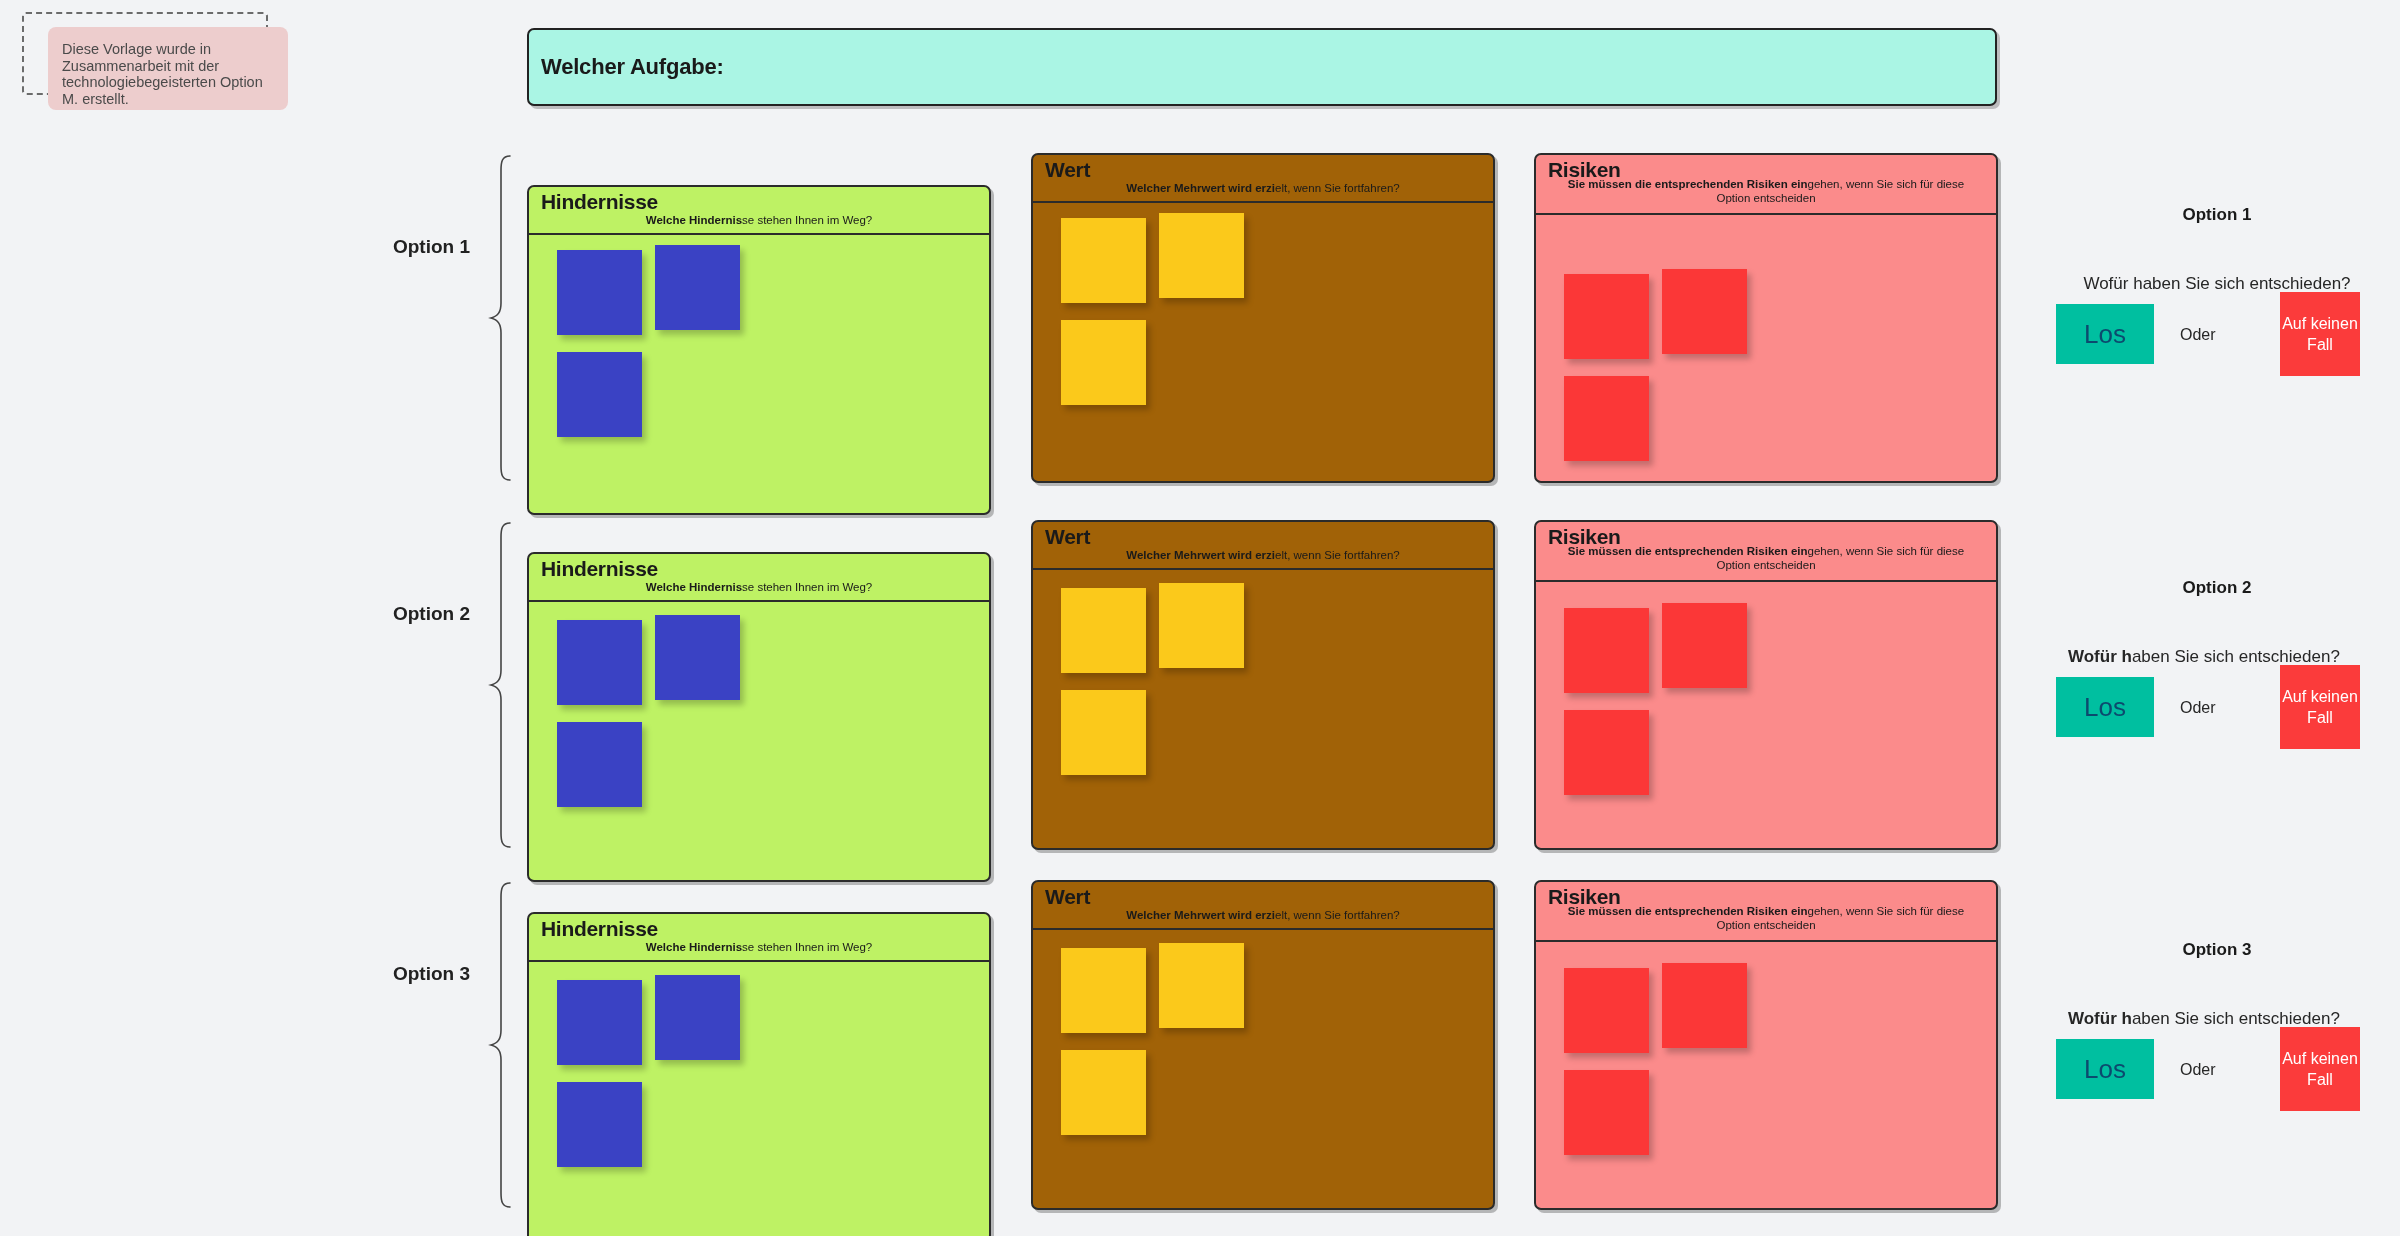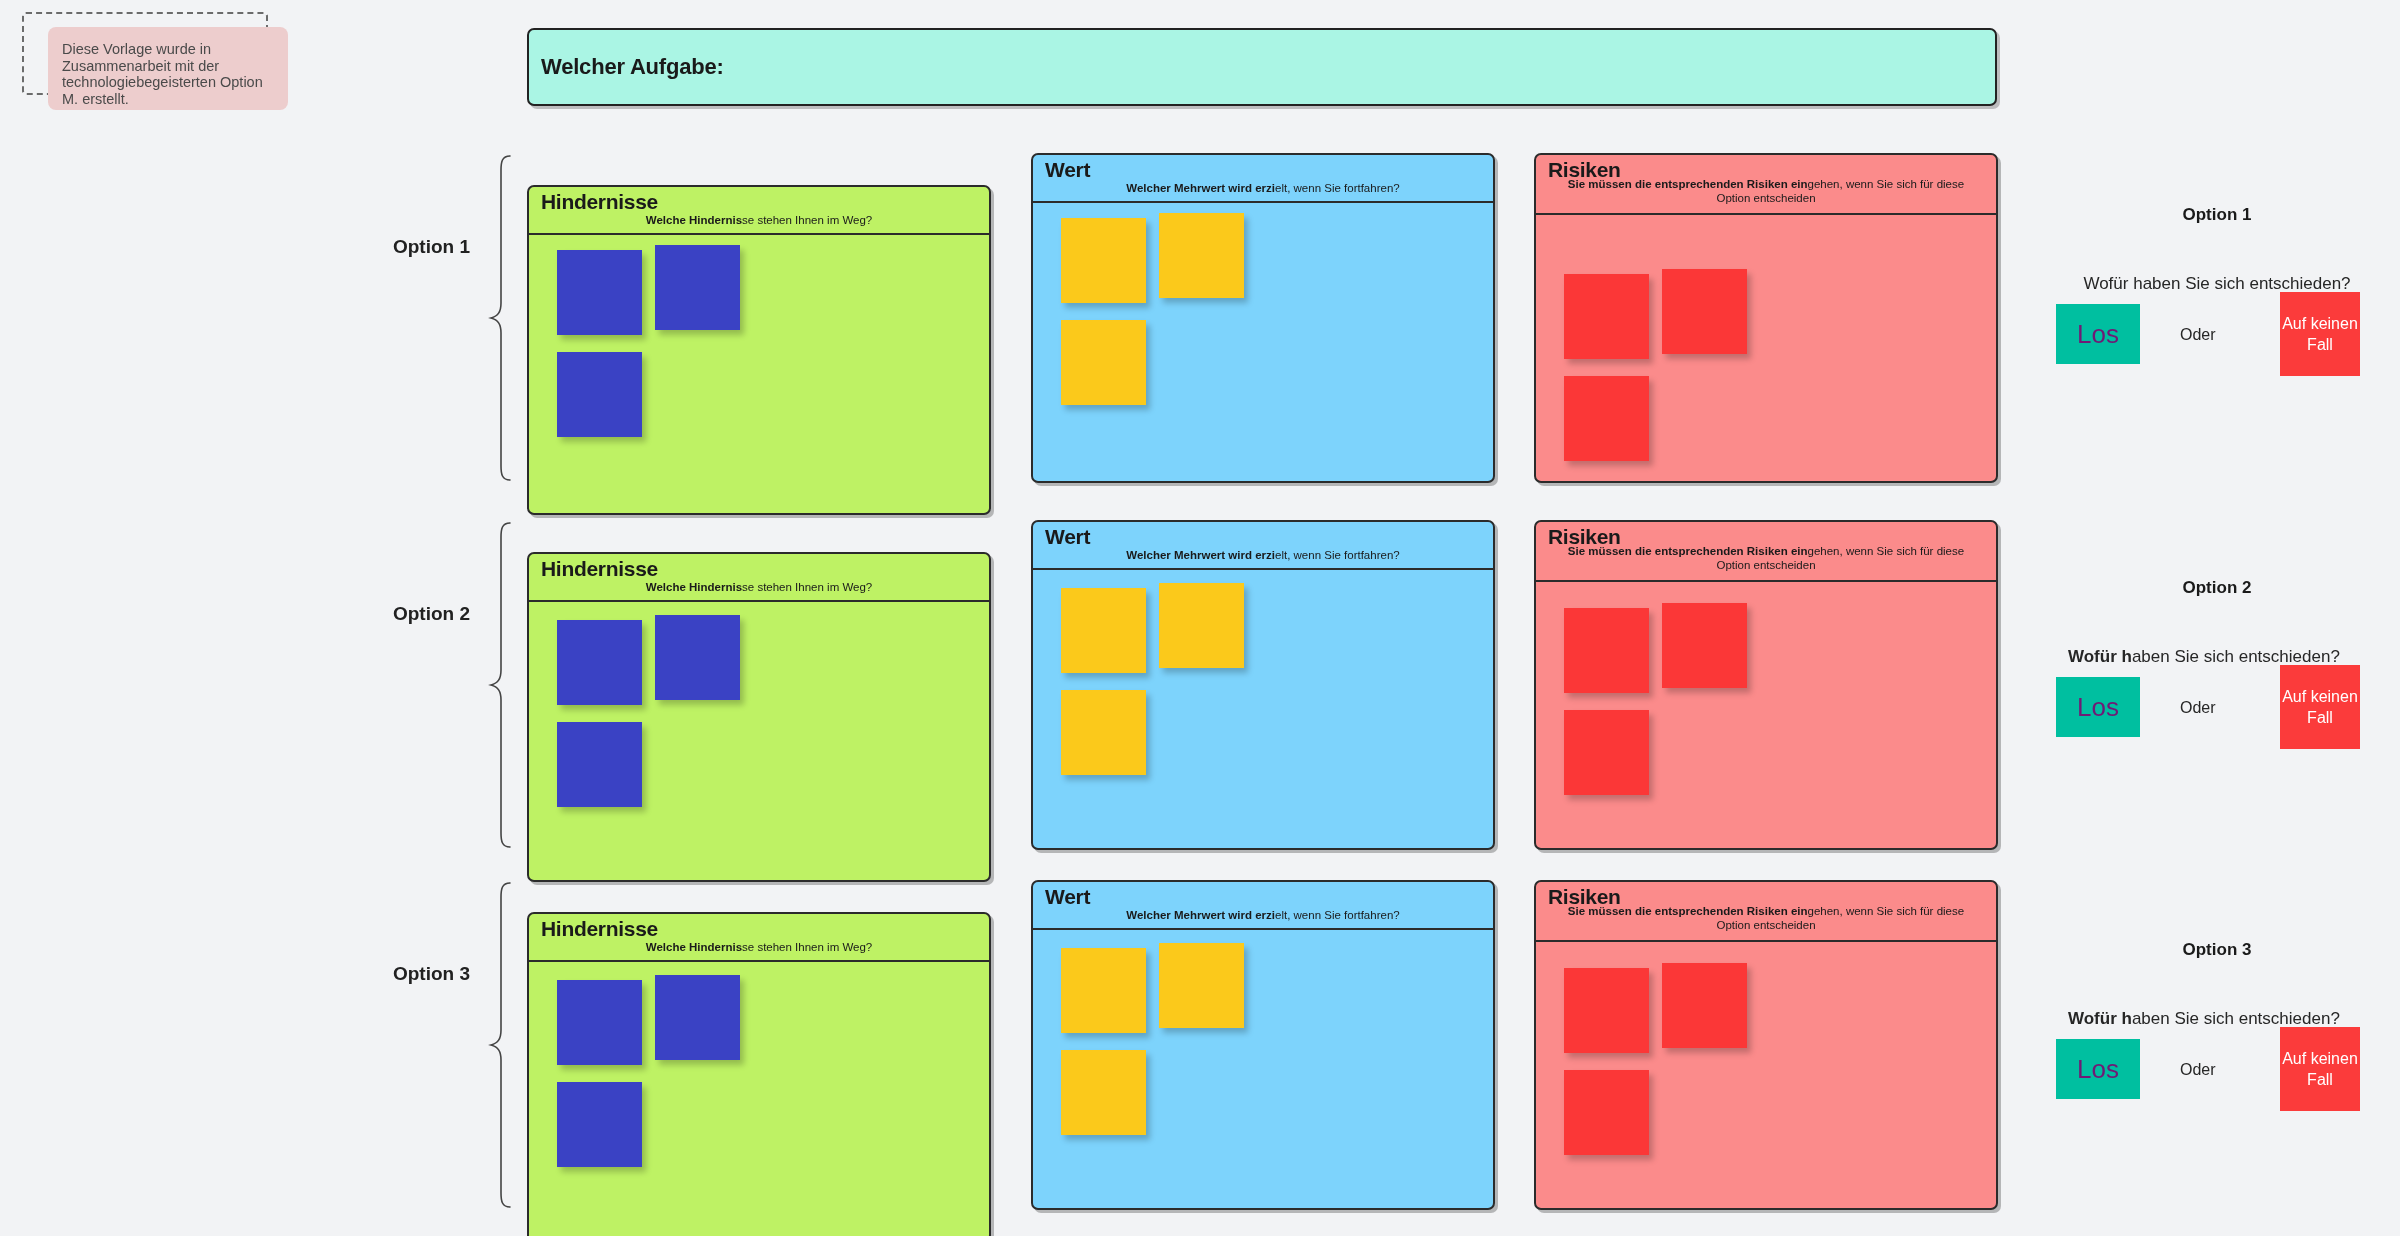--- a/index.html
+++ b/index.html
@@ -107,21 +107,21 @@
     box-sizing: border-box;
     box-shadow: 3px 3px 0 rgba(0,0,0,0.25);
     overflow: hidden;
   }
   .panel-hindernisse { left: 527px;  width: 464px; }
   .panel-wert        { left: 1031px; width: 464px; }
   .panel-risiken     { left: 1534px; width: 464px; }
   .panel { top: 0; height: 330px; }
 
   .panel.c-blue   { background: #bef264; margin-top: 32px; }
-  .panel.c-yellow { background: #7dd3fc; }
+  .panel.c-yellow { background: #a16207; }
   .panel.c-red    { background: #fb8b8b; }
 
   .panel-head {
     position: relative;
     height: 48px;
     border-bottom: 2.5px solid #2b2b2b;
     box-sizing: border-box;
   }
   .panel-head.tall { height: 60px; }
   .panel-title {
@@ -187,28 +187,28 @@
 
   .dec-buttons {
     position: relative;
     height: 64px;
     margin-top: 9px;
   }
   .btn-go {
     position: absolute;
     left: 4px;
     top: 0;
-    width: 84px;
+    width: 98px;
     height: 60px;
     background: #00bfa0;
     display: flex;
     align-items: center;
     justify-content: center;
     font-size: 26px;
-    color: #701a75;
+    color: #0c4a6e;
   }
   .btn-or {
     position: absolute;
     left: 128px;
     top: 22px;
     font-size: 16px;
     color: #262626;
     text-align: center;
   }
   .btn-no {

